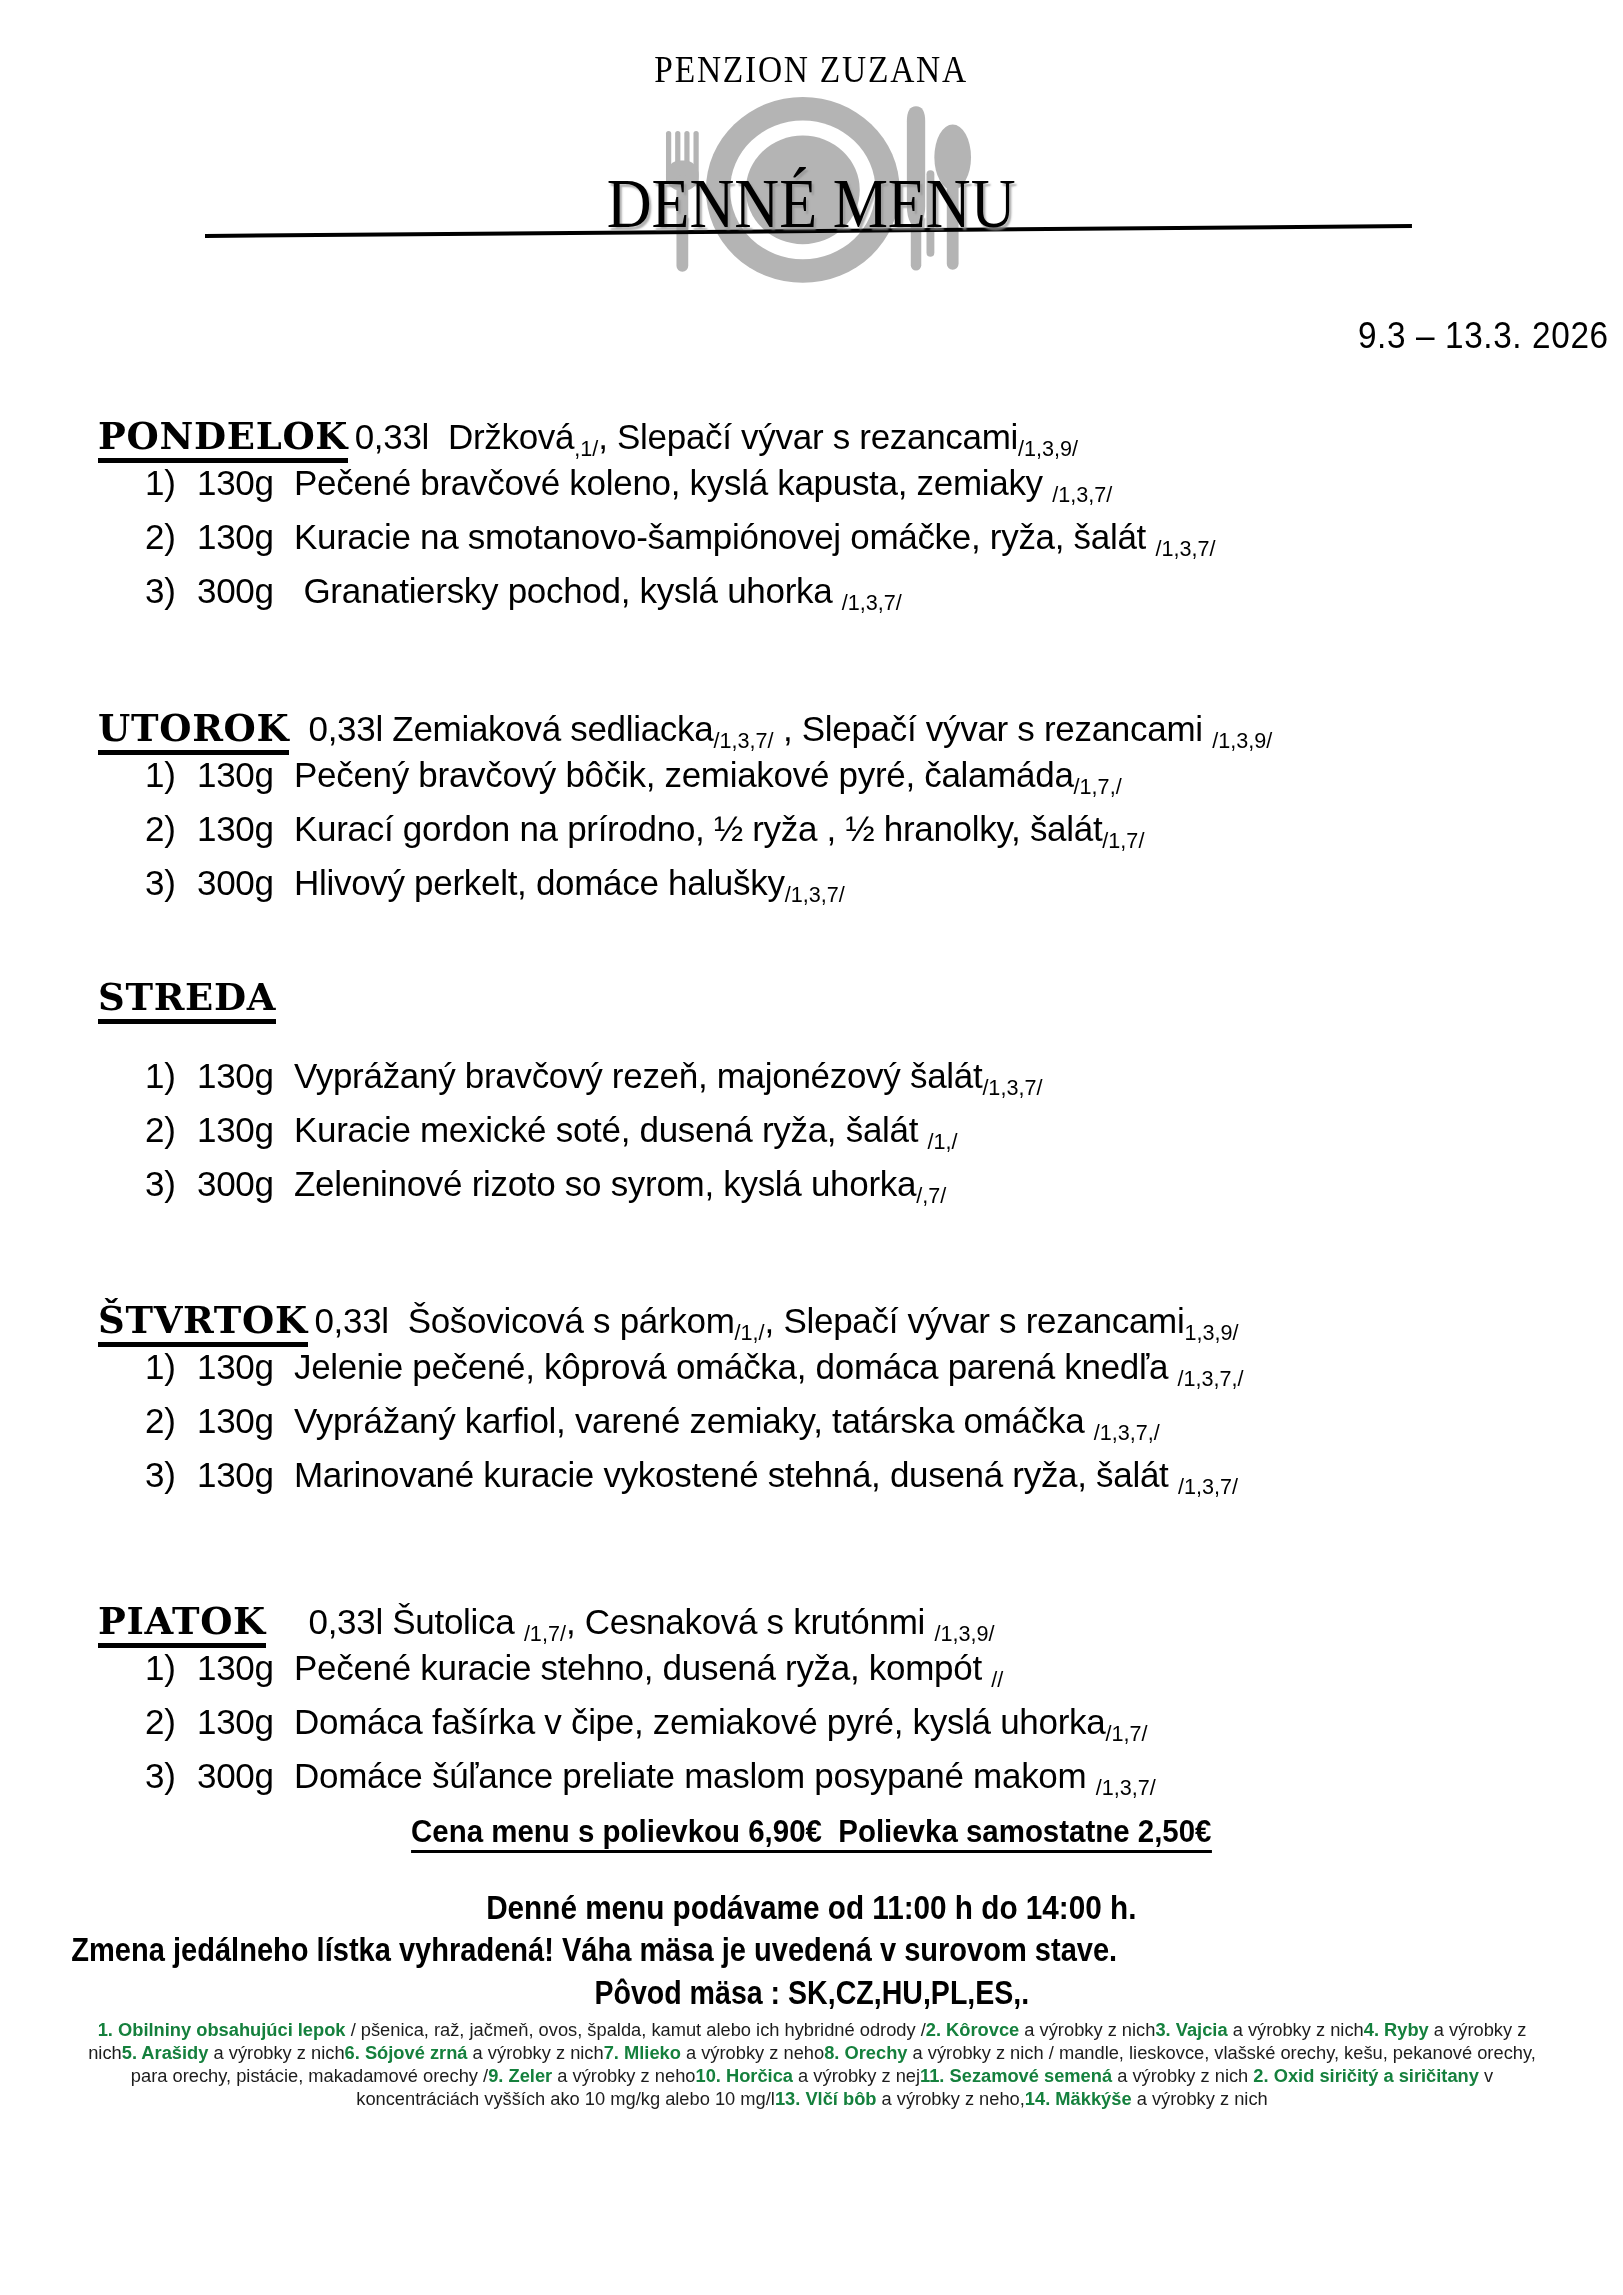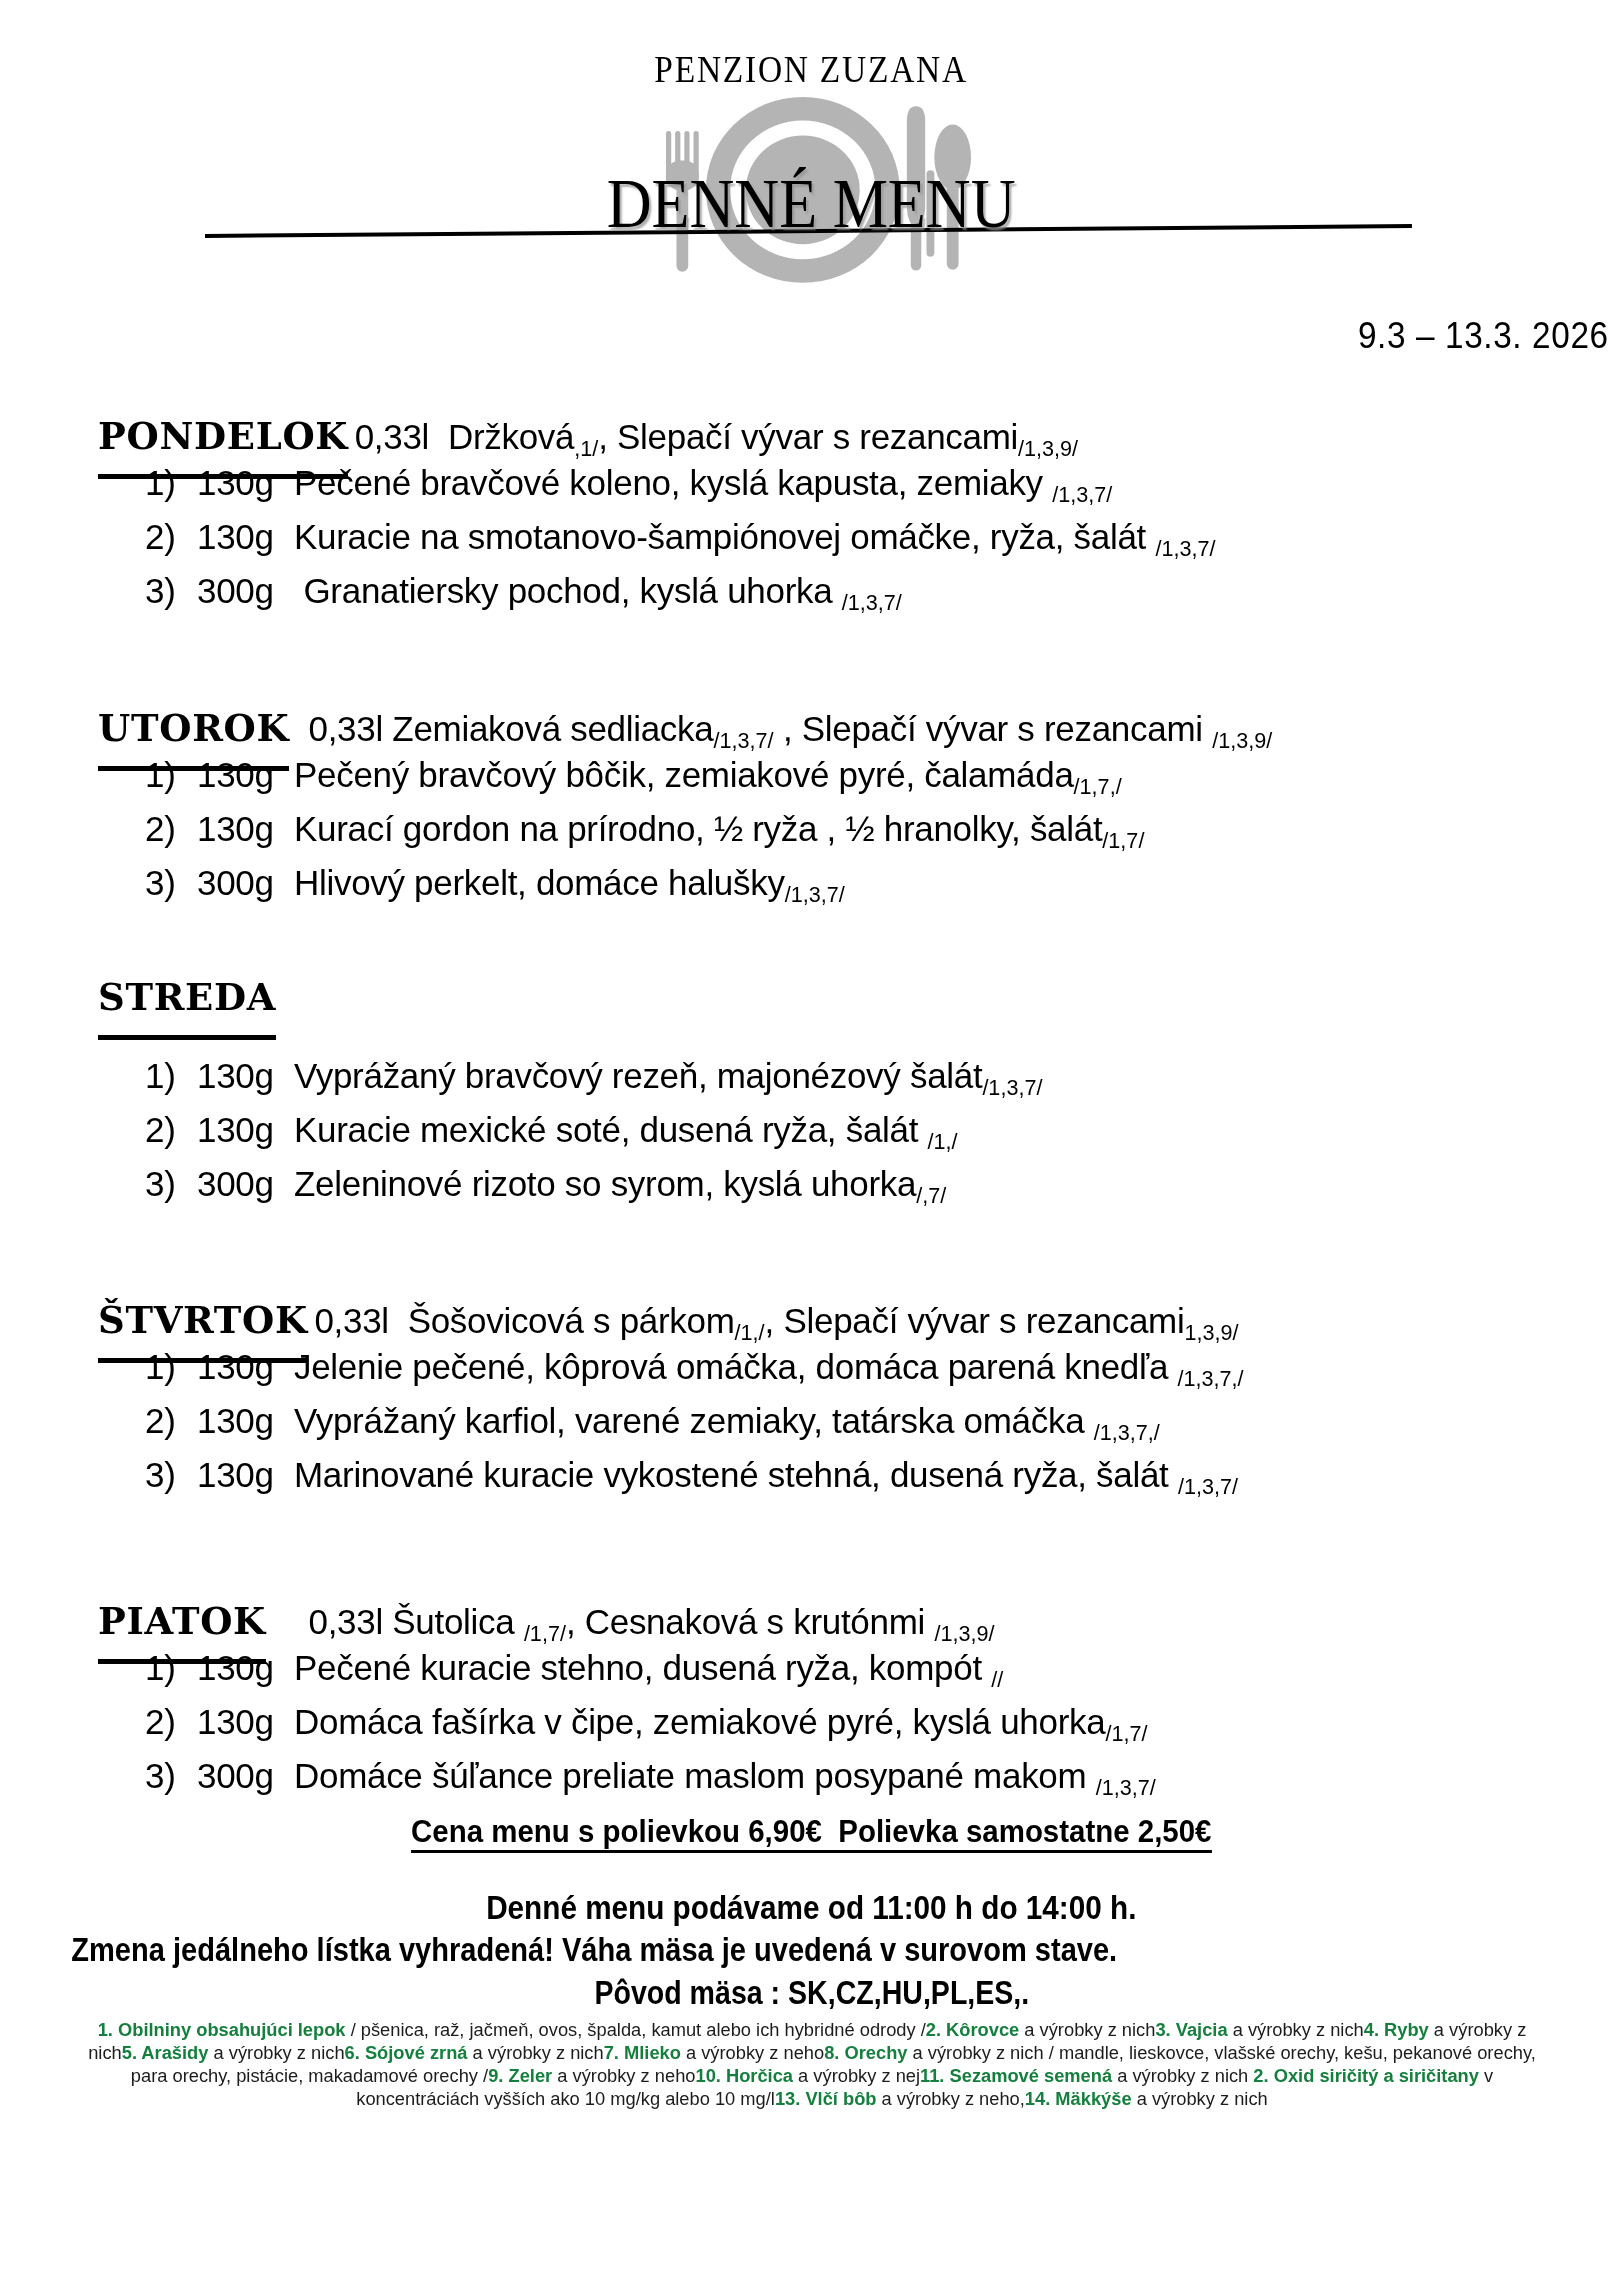--- a/index.html
+++ b/index.html
@@ -27,21 +27,21 @@
 
   
   .day{position:absolute;left:0;width:100%;}
   .day.d0{top:383px;} .day.d1{top:675px;} .day.d2{top:976px;}
   .day.d3{top:1267px;} .day.d4{top:1568px;}
 
   .day-header{display:flex;align-items:baseline;padding-left:98px;height:80px;}
   .day-label-wrap{min-width:204px;margin-right:6.5px;flex:none;}
   .day-label{display:inline-block;font-family:"DejaVu Serif","Liberation Serif",serif;
              font-weight:bold;font-size:37px;line-height:1.15;letter-spacing:0.7px;
-             border-bottom:5.2px solid #000;padding-bottom:16px;}
+             border-bottom:5.2px solid #000;padding-bottom:0;}
   .day-soup{font-size:35px;letter-spacing:-0.3px;white-space:pre-wrap;margin-top:34px;}
 
   .item-row{display:flex;align-items:baseline;height:54px;padding-left:145px;
             font-size:35px;letter-spacing:-0.3px;}
   .item-num{width:52px;flex:none;}
   .item-weight{width:97px;flex:none;}
   .item-desc{white-space:pre-wrap;}
 
   .al{font-size:21.6px;letter-spacing:0;position:relative;top:6.5px;white-space:pre;}
 

